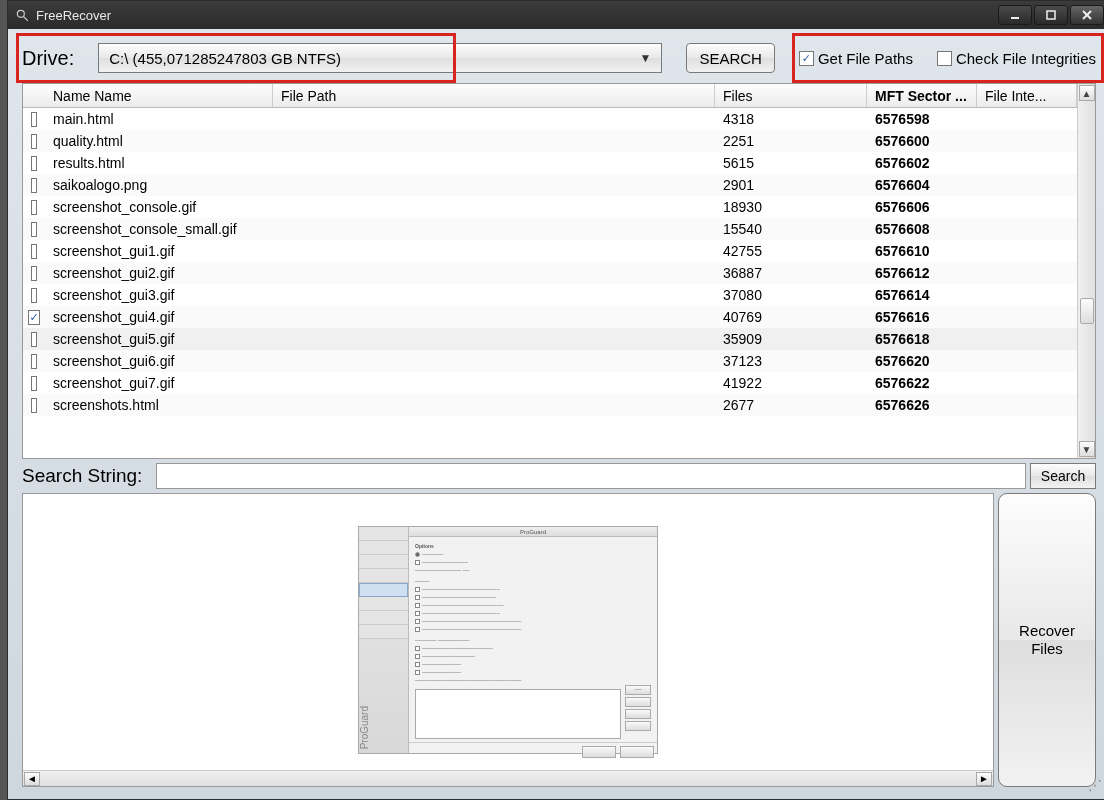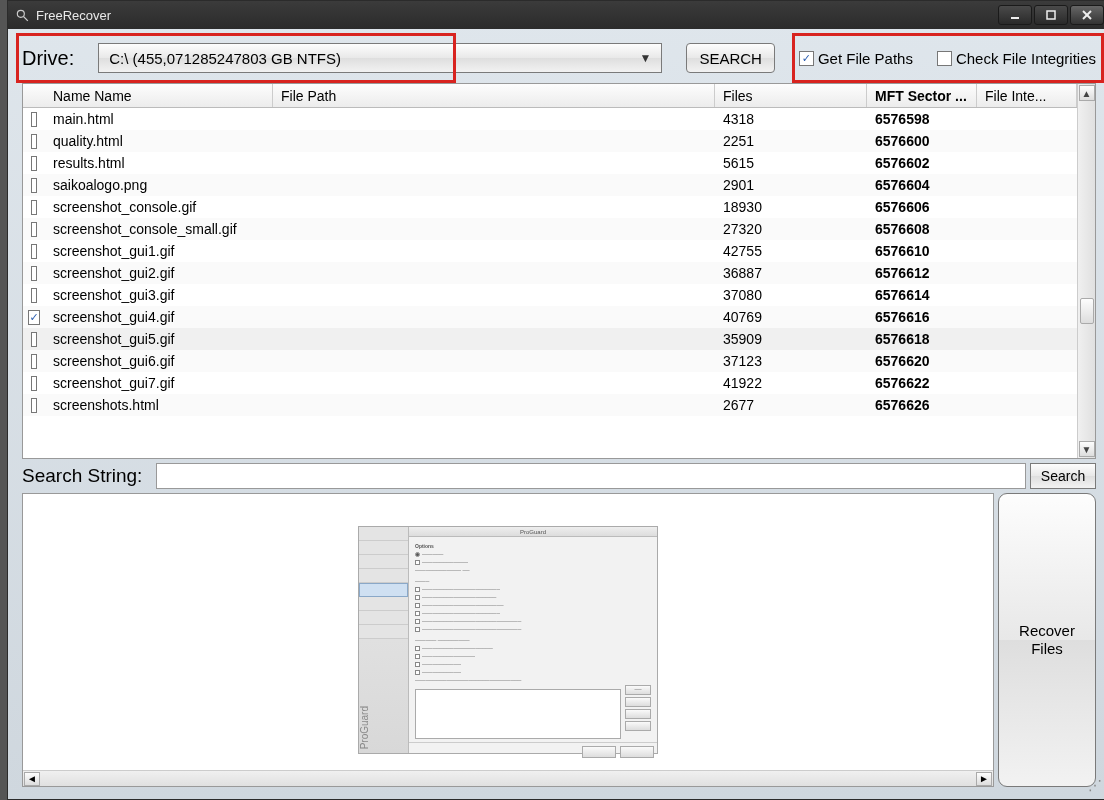--- a/index.html
+++ b/index.html
@@ -388,21 +388,21 @@
               <div class="td col-size">18930</div>
               <div class="td col-mft">6576606</div>
               <div class="td col-int"></div>
             </div>
             <div class="tr">
               <div class="td col-check">
                 <span class="cb"></span>
               </div>
               <div class="td col-name">screenshot_console_small.gif</div>
               <div class="td col-path"></div>
-              <div class="td col-size">27320</div>
+              <div class="td col-size">15540</div>
               <div class="td col-mft">6576608</div>
               <div class="td col-int"></div>
             </div>
             <div class="tr">
               <div class="td col-check">
                 <span class="cb"></span>
               </div>
               <div class="td col-name">screenshot_gui1.gif</div>
               <div class="td col-path"></div>
               <div class="td col-size">42755</div>

